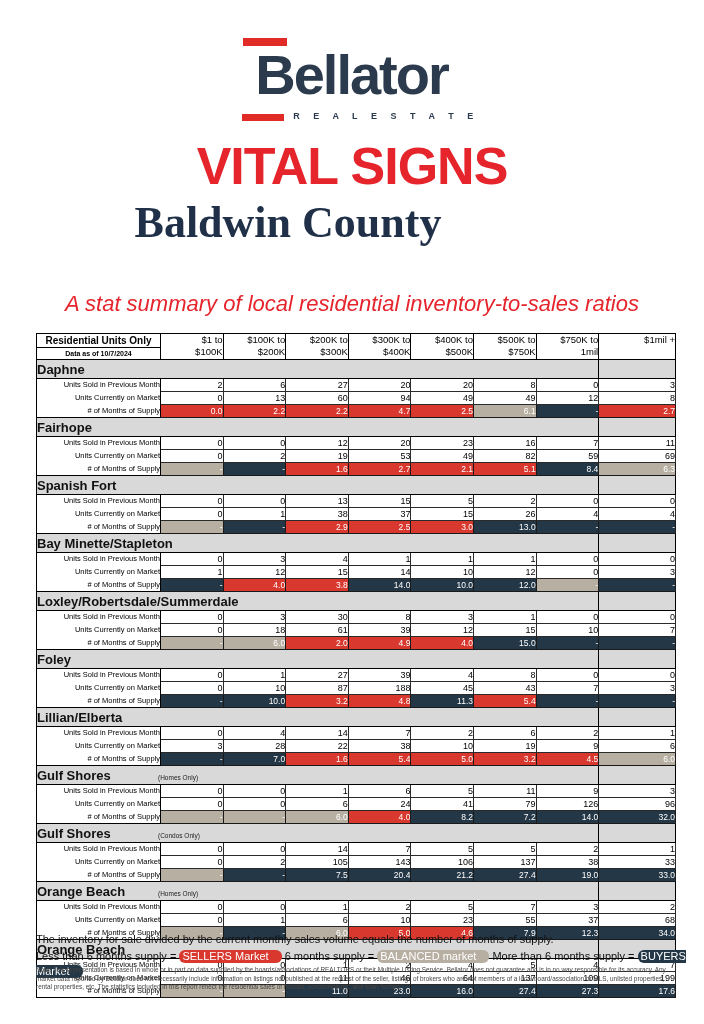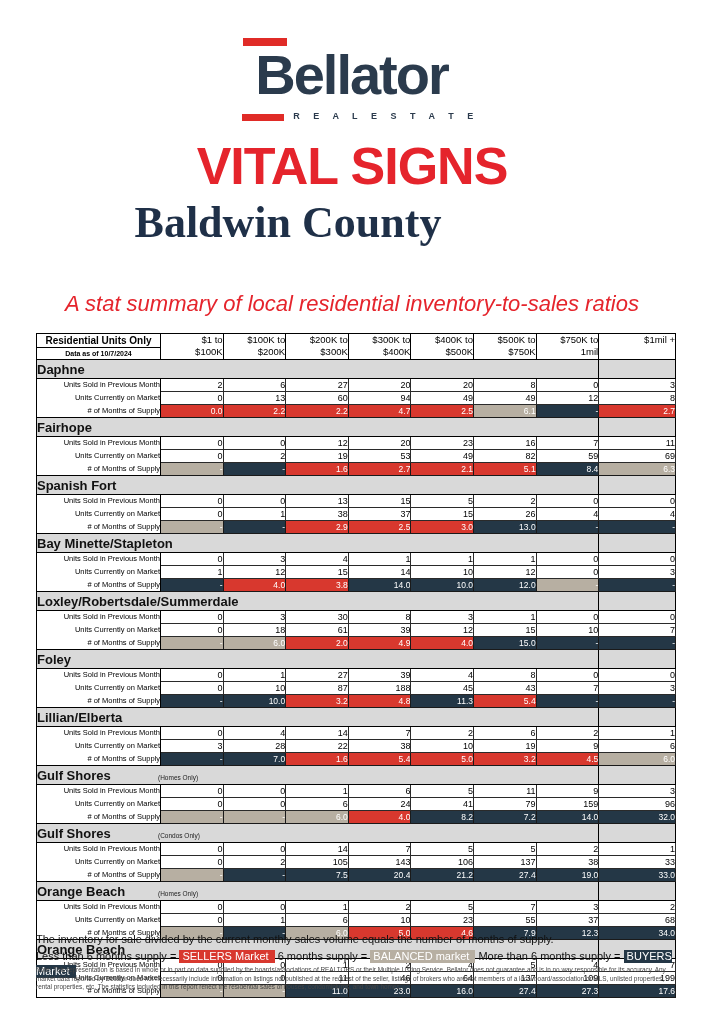--- a/index.html
+++ b/index.html
@@ -44,21 +44,21 @@
               padding:0 2px 0 0;background:#fff;}
   td.sup{border:1px solid #1a1a1a;text-align:right;font-size:8.5px;height:12px;
          padding:0 3px 0 0;color:#fff;}
   td.S{background:#D8382E;}
   td.B{background:#B7AFA2;}
   td.Y{background:#243746;}
 
   
   .explain{position:absolute;left:36px;top:932px;width:650px;font-size:11px;color:#111;line-height:1.35;}
   .legendline{margin-top:2px;}
-  .badge{color:#fff;padding:0px 6px 1px 3px;}
+  .badge{color:#fff;padding:0px 13px 1px 3px;border-radius:6px;}
   .badge-s{background:#D8382E;}
   .badge-b{background:#B7AFA2;}
   .badge-y{background:#243746;}
   .note{position:absolute;left:36px;top:966px;width:642px;font-size:6.4px;color:#454545;line-height:1.35;}
 </style>
 </head>
 <body>
 
 <div class="logo">
   <div class="logo-inner">
@@ -401,21 +401,21 @@
         <td class="num">3</td>
       </tr>
       <tr>
         <td class="rowlabel">Units Currently on Market</td>
         <td class="num">0</td>
         <td class="num">0</td>
         <td class="num">6</td>
         <td class="num">24</td>
         <td class="num">41</td>
         <td class="num">79</td>
-        <td class="num">159</td>
+        <td class="num">126</td>
         <td class="num">96</td>
       </tr>
       <tr>
         <td class="rowlabel"># of Months of Supply</td>
         <td class="sup B">-</td>
         <td class="sup B">-</td>
         <td class="sup B">6.0</td>
         <td class="sup S">4.0</td>
         <td class="sup Y">8.2</td>
         <td class="sup Y">7.2</td>

